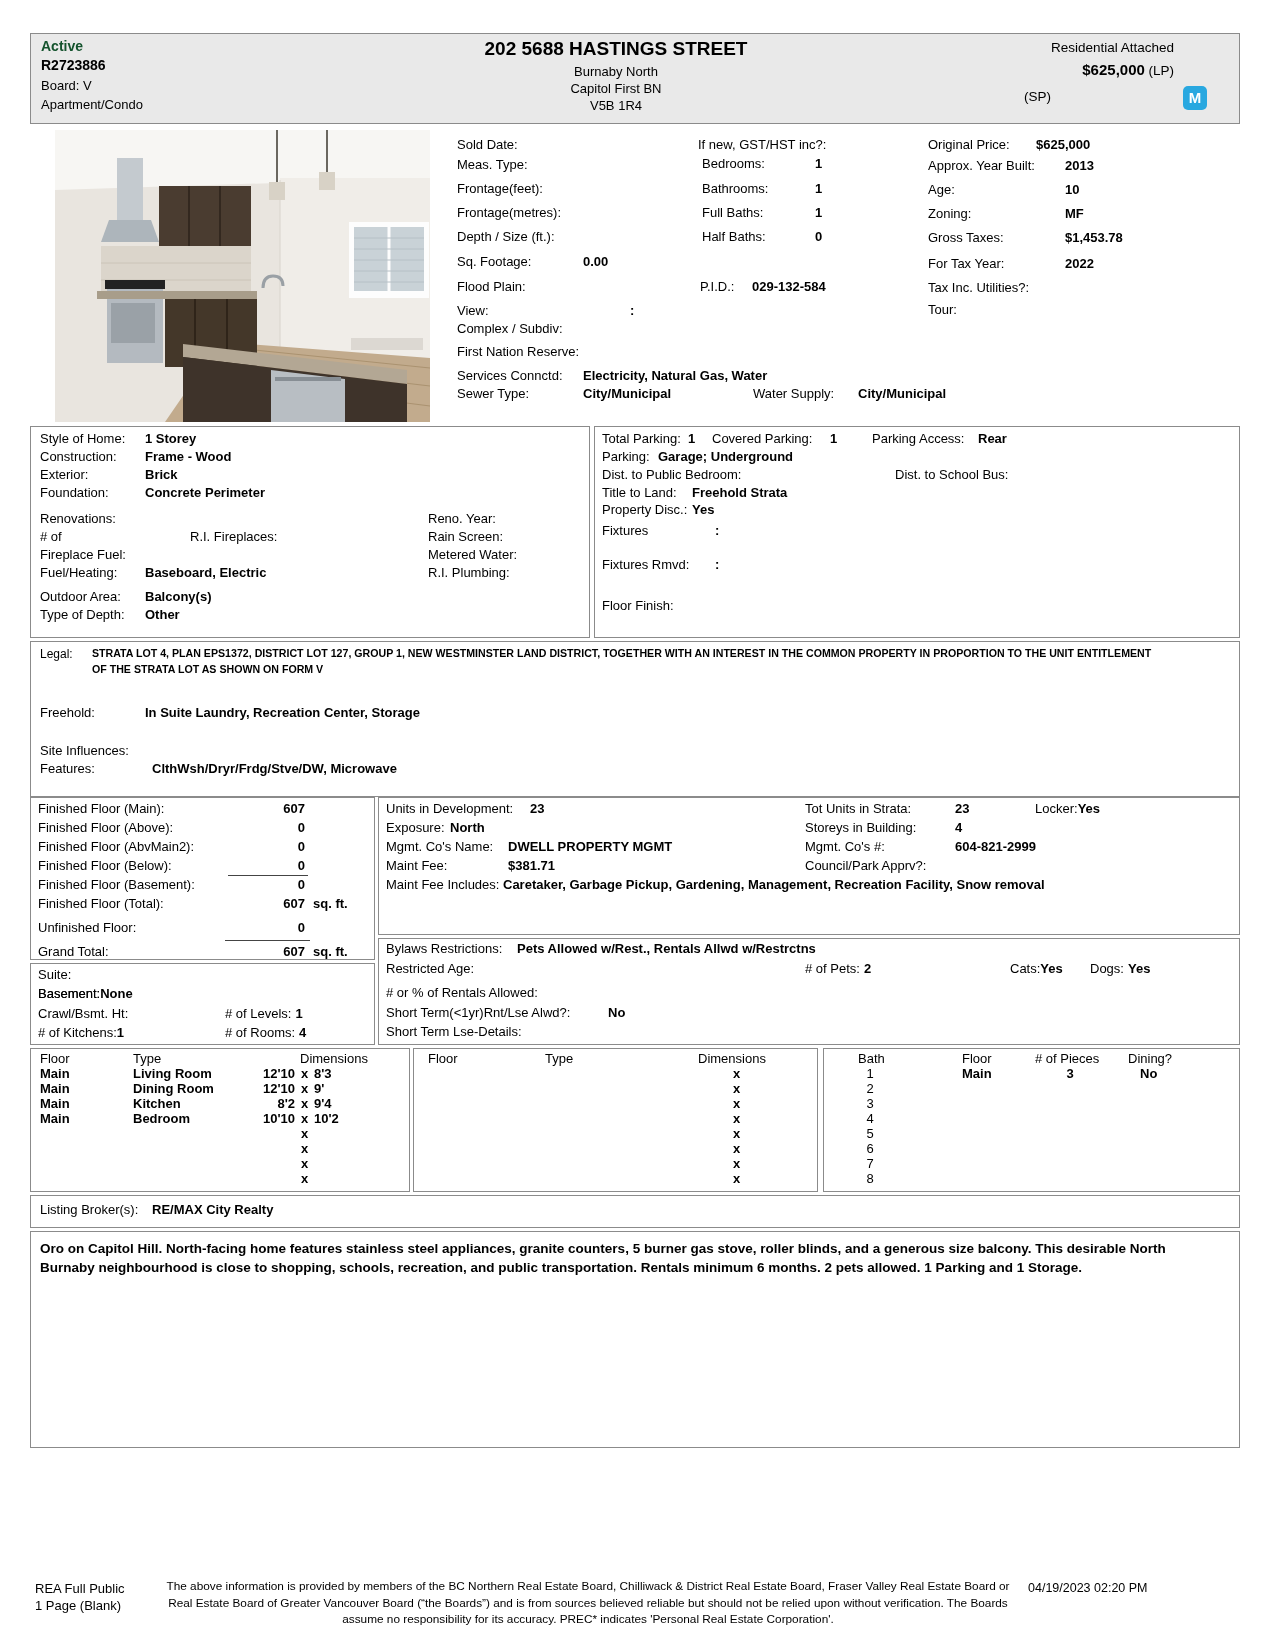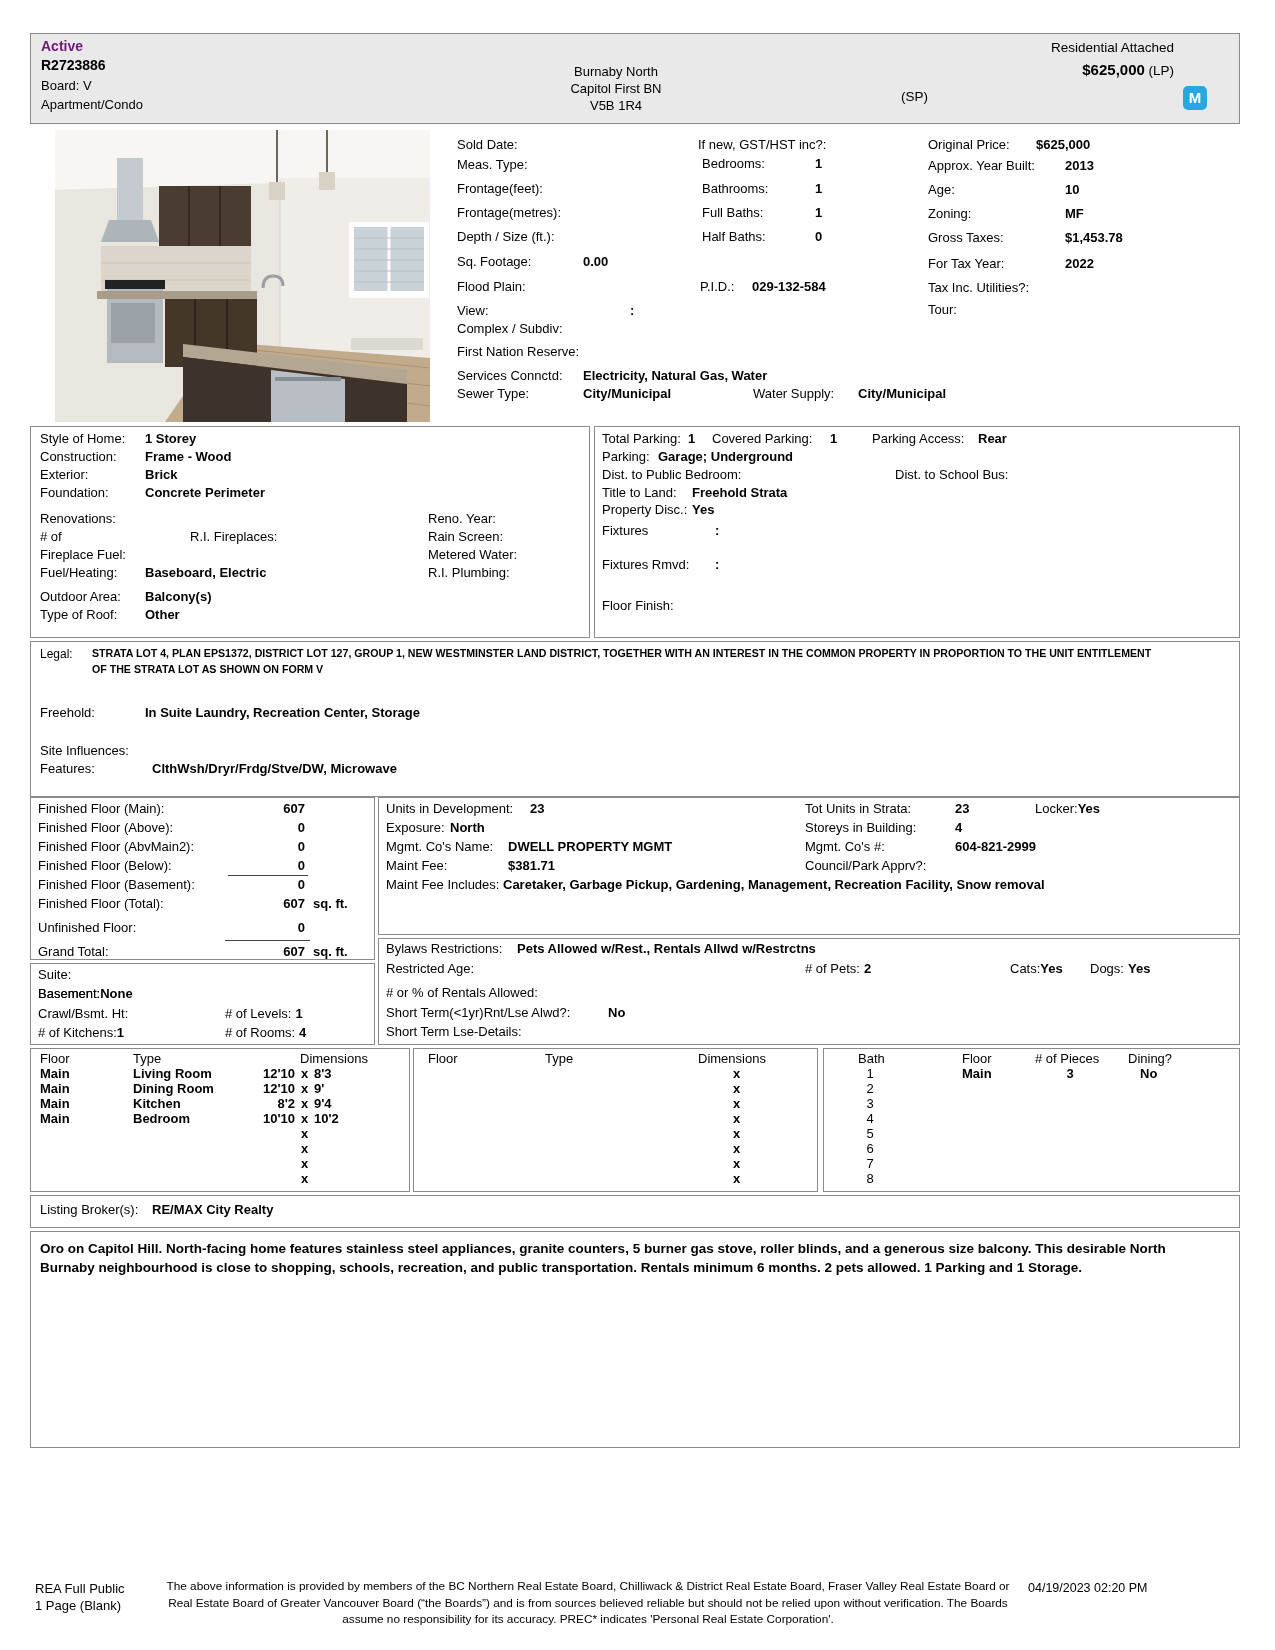--- a/index.html
+++ b/index.html
@@ -13,35 +13,36 @@
 .sumline{position:absolute;height:1px;background:#444}
 .small{font-size:11.8px}
 .t{font-size:13px}
 </style>
 </head>
 <body>
 
 <div>
 
   <div class="box" style="left:30px;top:33px;width:1210px;height:91px;background:#e9e9e9">
-    <span class="abs b" style="left:10px;top:4px;color:#701a75;font-size:14px">Active</span>
+    <span class="abs b" style="left:10px;top:4px;color:#14532d;font-size:14px">Active</span>
     <span class="abs b" style="left:10px;top:23px;font-size:14px">R2723886</span>
     <span class="abs" style="left:10px;top:44px">Board: V</span>
     <span class="abs" style="left:10px;top:63px">Apartment/Condo</span>
 
+    <div class="abs b" style="left:320px;top:4px;width:530px;text-align:center;font-size:19px">202 5688 HASTINGS STREET</div>
     <div class="abs" style="left:320px;top:30px;width:530px;text-align:center">Burnaby North</div>
     <div class="abs" style="left:320px;top:47px;width:530px;text-align:center">Capitol First BN</div>
     <div class="abs" style="left:320px;top:64px;width:530px;text-align:center">V5B 1R4</div>
 
     <div class="abs" style="left:870px;top:6px;width:273px;text-align:right;font-size:13.5px">Residential Attached</div>
     <div class="abs" style="left:870px;top:27px;width:273px;text-align:right">
       <span class="b" style="font-size:15px">$625,000</span>
       <span style="font-size:13.5px">(LP)</span>
     </div>
-    <div class="abs" style="left:870px;top:55px;width:273px;text-align:left;font-size:13.5px">(SP)</div>
+    <div class="abs" style="left:870px;top:55px;width:273px;text-align:center;font-size:13.5px">(SP)</div>
     <div class="abs b" style="left:1152px;top:52px;width:24px;height:24px;background:#29a8e0;border-radius:5px;color:#fff;text-align:center;line-height:24px;font-size:15px">M</div>
   </div>
 
   <div class="abs" style="left:55px;top:130px;width:375px;height:292px">
     <svg width="375" height="292" viewBox="0 0 375 292">
       <rect width="375" height="292" fill="#e9e5df"></rect>
       <polygon points="0,0 375,0 375,48 0,60" fill="#f7f6f3"></polygon>
       <rect x="225" y="48" width="150" height="200" fill="#f0ede8"></rect>
       <line x1="225" y1="50" x2="225" y2="220" stroke="#d8d4cc" stroke-width="1"></line>
 
@@ -171,21 +172,21 @@
   <span class="abs" style="left:40px;top:529px"># of</span>
   <span class="abs" style="left:190px;top:529px">R.I. Fireplaces:</span>
   <span class="abs" style="left:428px;top:529px">Rain Screen:</span>
   <span class="abs" style="left:40px;top:547px">Fireplace Fuel:</span>
   <span class="abs" style="left:428px;top:547px">Metered Water:</span>
   <span class="abs" style="left:40px;top:565px">Fuel/Heating:</span>
   <span class="abs b" style="left:145px;top:565px">Baseboard, Electric</span>
   <span class="abs" style="left:428px;top:565px">R.I. Plumbing:</span>
   <span class="abs" style="left:40px;top:589px">Outdoor Area:</span>
   <span class="abs b" style="left:145px;top:589px">Balcony(s)</span>
-  <span class="abs" style="left:40px;top:607px">Type of Roof:</span>
+  <span class="abs" style="left:40px;top:607px">Type of Depth:</span>
   <span class="abs b" style="left:145px;top:607px">Other</span>
 
   <div class="box" style="left:594px;top:426px;width:646px;height:212px"></div>
   <span class="abs" style="left:602px;top:431px">Total Parking:</span>
   <span class="abs b" style="left:688px;top:431px">1</span>
   <span class="abs" style="left:712px;top:431px">Covered Parking:</span>
   <span class="abs b" style="left:830px;top:431px">1</span>
   <span class="abs" style="left:872px;top:431px">Parking Access:</span>
   <span class="abs b" style="left:978px;top:431px">Rear</span>
   <span class="abs" style="left:602px;top:449px">Parking:</span>

